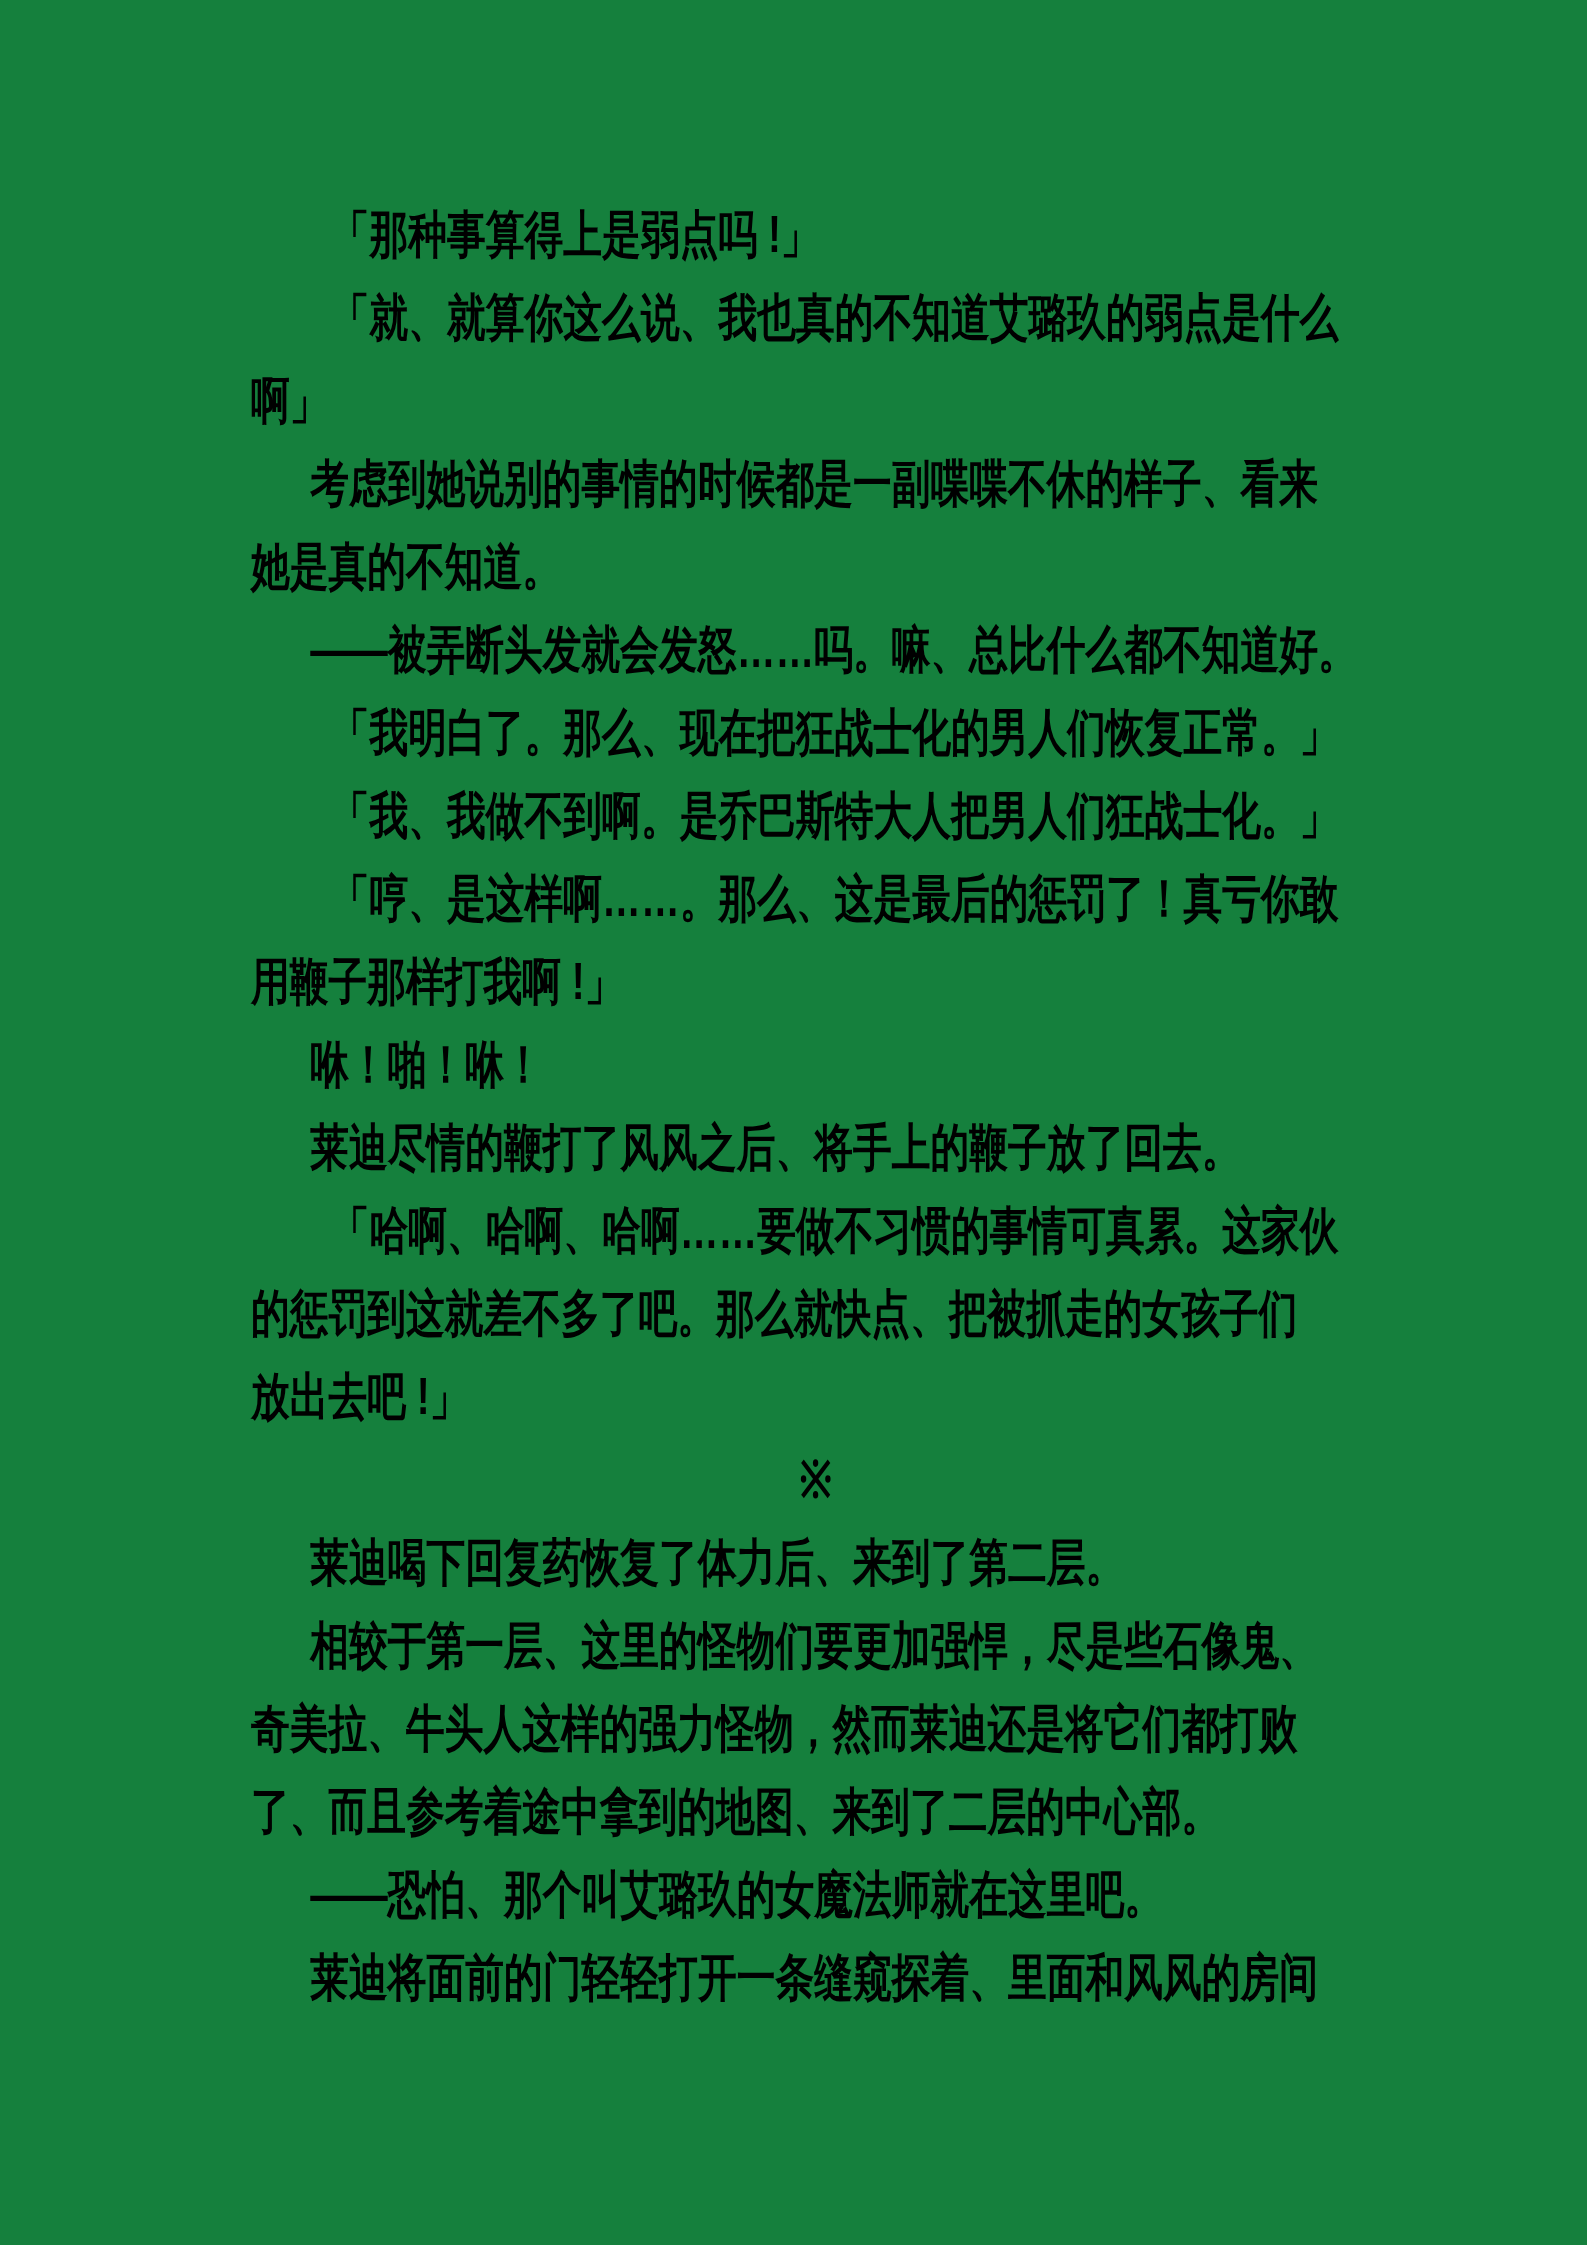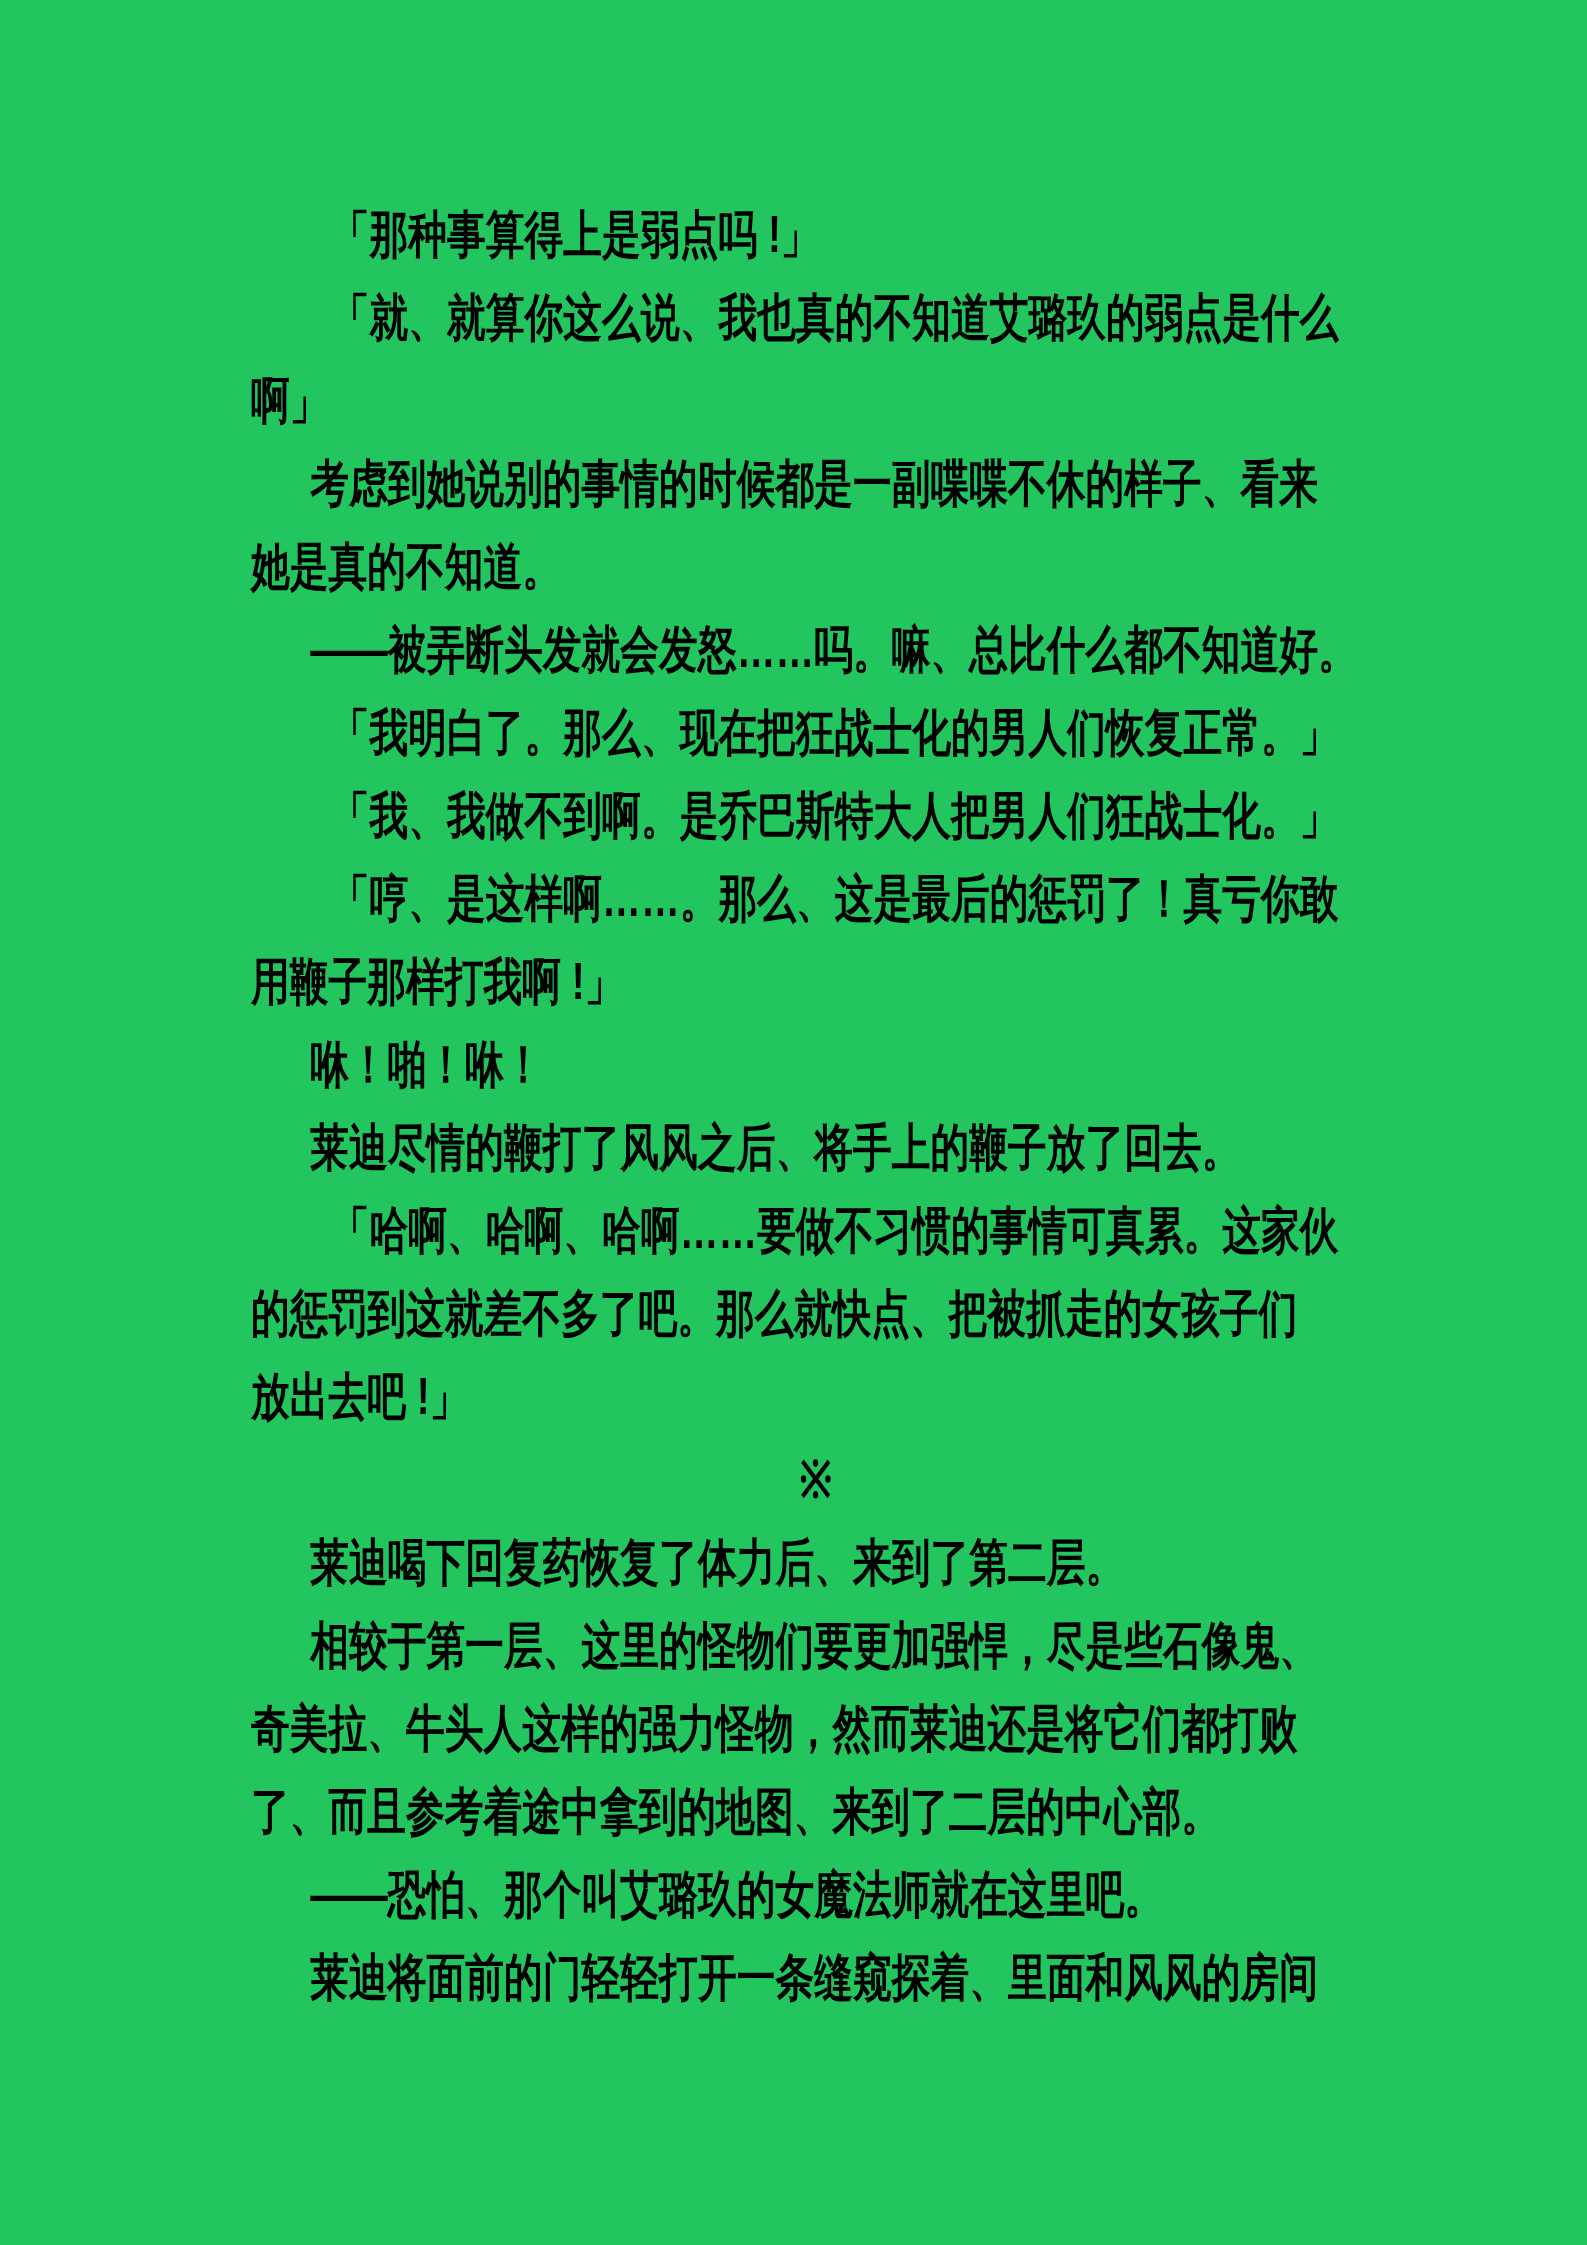--- a/index.html
+++ b/index.html
@@ -4,21 +4,21 @@
 <style>
   html, body {
     margin: 0;
     padding: 0;
     background: #ffffff;
   }
   .page {
     position: relative;
     width: 1587px;
     height: 2245px;
-    background: #22c55e;
+    background: #15803d;
     overflow: hidden;
     font-family: "Liberation Sans", sans-serif;
   }
   .text-block {
     position: absolute;
     left: 251px;
     top: 193px;
     width: 1530px;
     transform: scaleX(0.76);
     transform-origin: 0 0;

